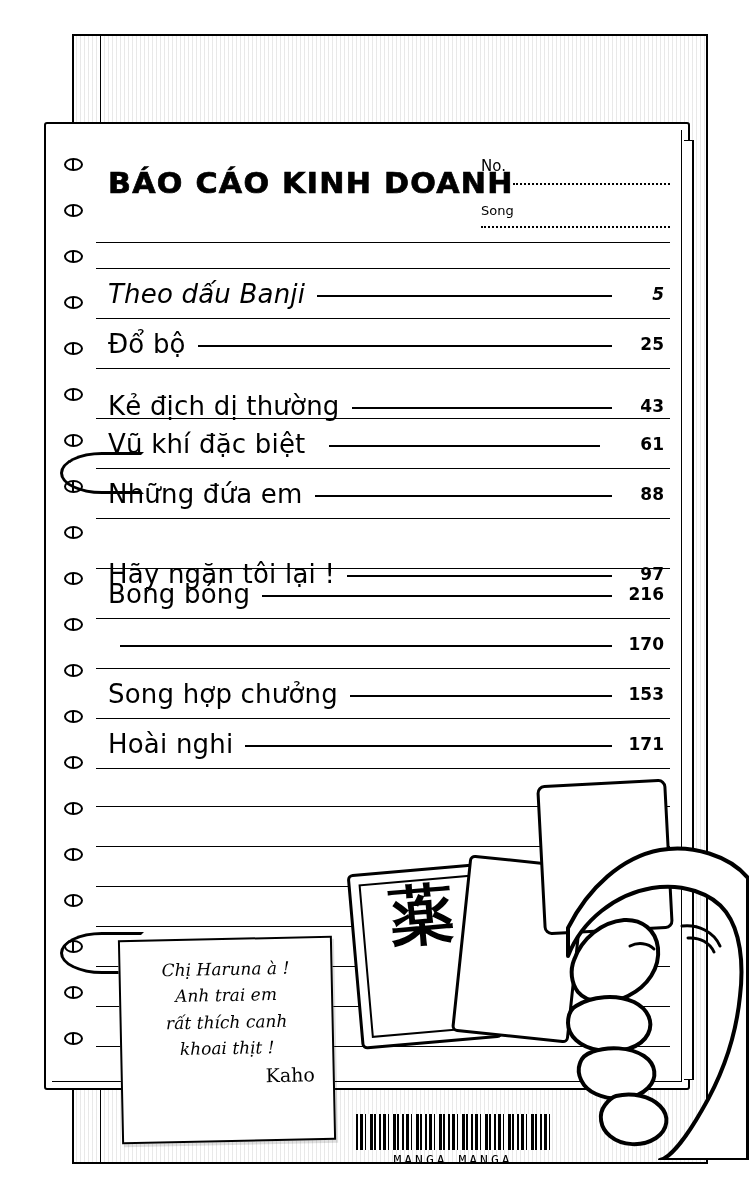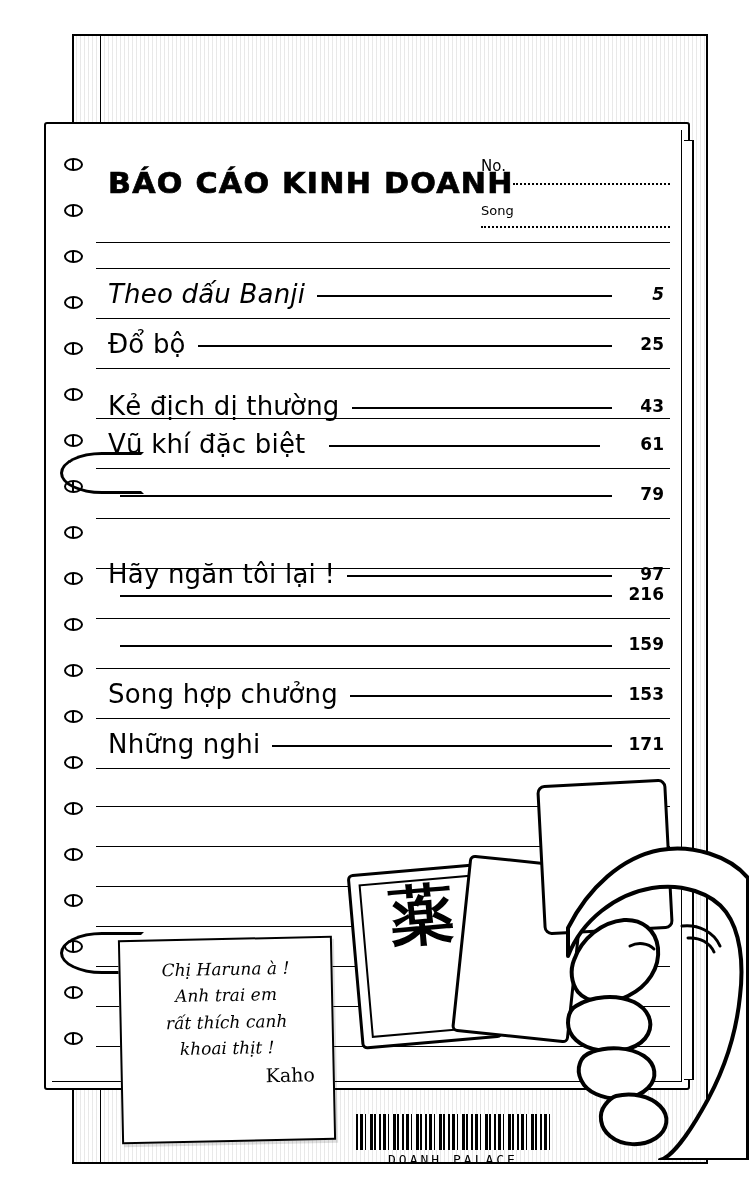--- a/index.html
+++ b/index.html
@@ -392,43 +392,45 @@
     <span class="toc-title">Kẻ địch dị thường</span>
     <span class="toc-leader"></span>
     <span class="toc-page">43</span>
   </div>
   <div class="toc-row" style="top:422px;gap:12px;">
     <span class="toc-title">Vũ khí đặc biệt</span>
     <span class="toc-leader"></span>
     <span class="toc-page">61</span>
   </div>
   <div class="toc-row" style="top:472px;">
-    <span class="toc-leader"></span>
-    <span class="toc-page">79</span>
+    <span class="toc-title">Những đứa em</span>
+    <span class="toc-leader"></span>
+    <span class="toc-page">88</span>
   </div>
   <div class="toc-row" style="top:552px;">
     <span class="toc-title">Hãy ngăn tôi lại !</span>
     <span class="toc-leader"></span>
     <span class="toc-page">97</span>
   </div>
   <div class="toc-row" style="top:572px;">
+    <span class="toc-title">Bong bóng</span>
     <span class="toc-leader"></span>
     <span class="toc-page">216</span>
   </div>
   <div class="toc-row" style="top:622px;">
     <span class="toc-leader"></span>
-    <span class="toc-page">159</span>
+    <span class="toc-page">170</span>
   </div>
   <div class="toc-row" style="top:672px;">
     <span class="toc-title">Song hợp chưởng</span>
     <span class="toc-leader"></span>
     <span class="toc-page">153</span>
   </div>
   <div class="toc-row" style="top:722px;">
-    <span class="toc-title">Những nghi</span>
+    <span class="toc-title">Hoài nghi</span>
     <span class="toc-leader"></span>
     <span class="toc-page">171</span>
   </div>
 
   <div class="art">
     <div class="tile tile-a">
       <div class="tile-a-inner"></div>
       <div class="tile-glyph">薬</div>
     </div>
     <div class="tile tile-b"></div>
@@ -465,16 +467,16 @@
       <div>Chị Haruna à !</div>
       <div>Anh trai em</div>
       <div>rất thích canh</div>
       <div>khoai thịt !</div>
     </div>
     <div class="sticky-sign">Kaho</div>
   </div>
 
   <div class="barcode-box">
     <div class="barcode-bars"></div>
-    <div class="barcode-label">DOANH PALACE</div>
+    <div class="barcode-label">MANGA MANGA</div>
   </div>
 
 </div>
 
 </body></html>

